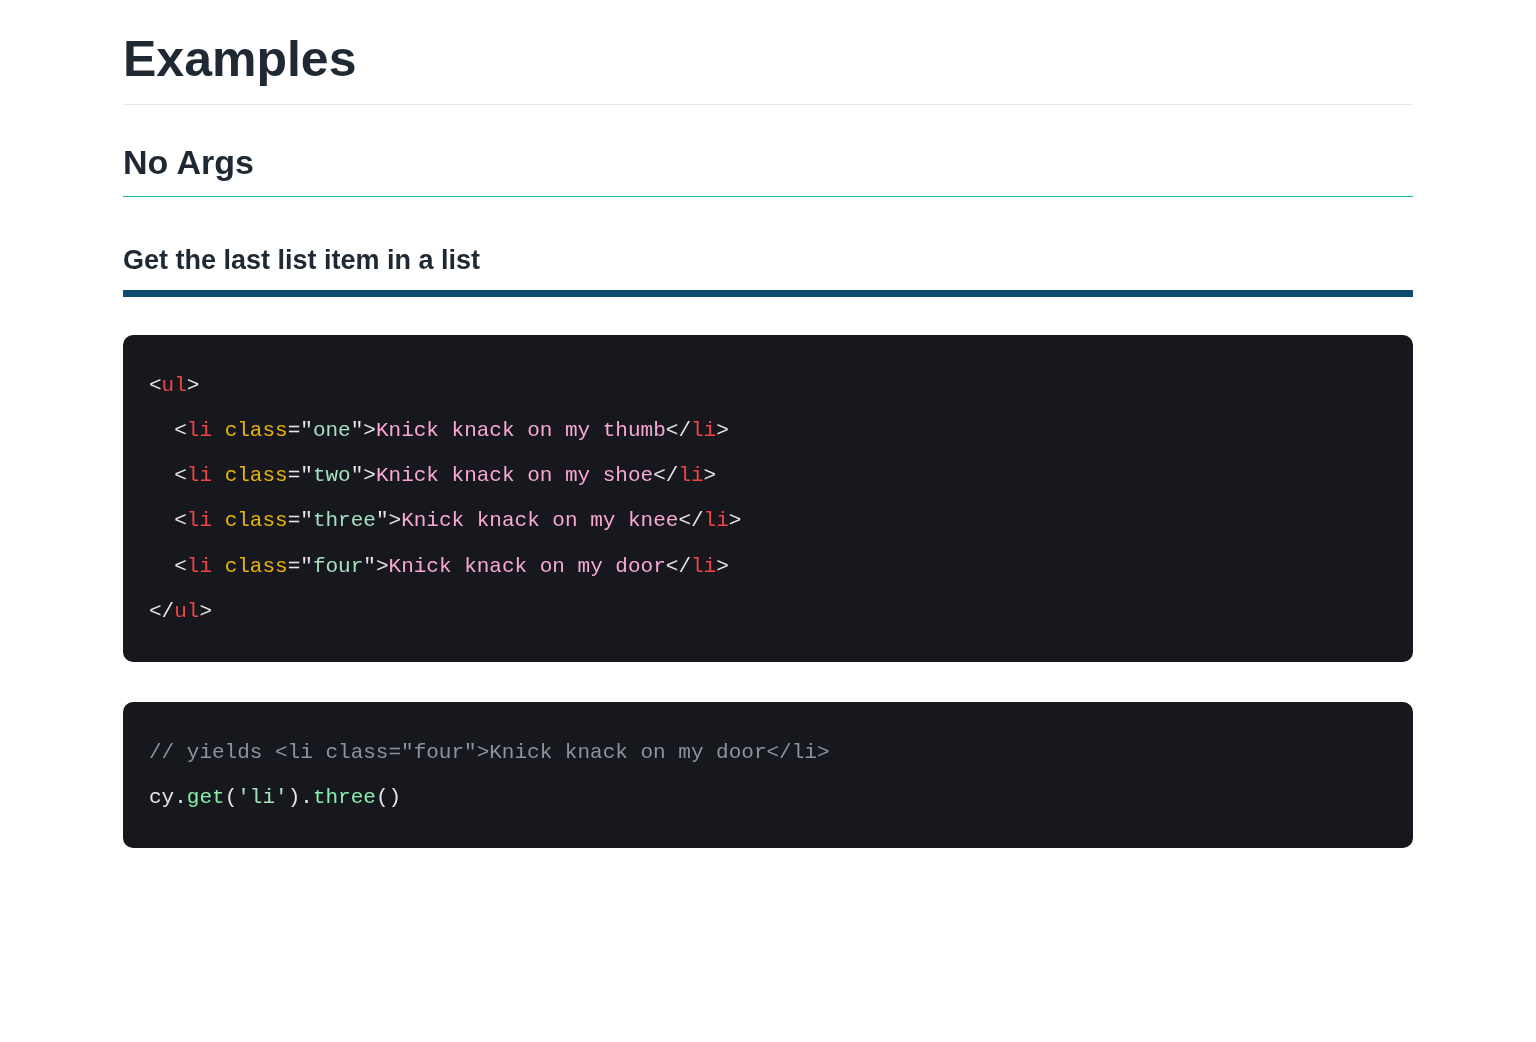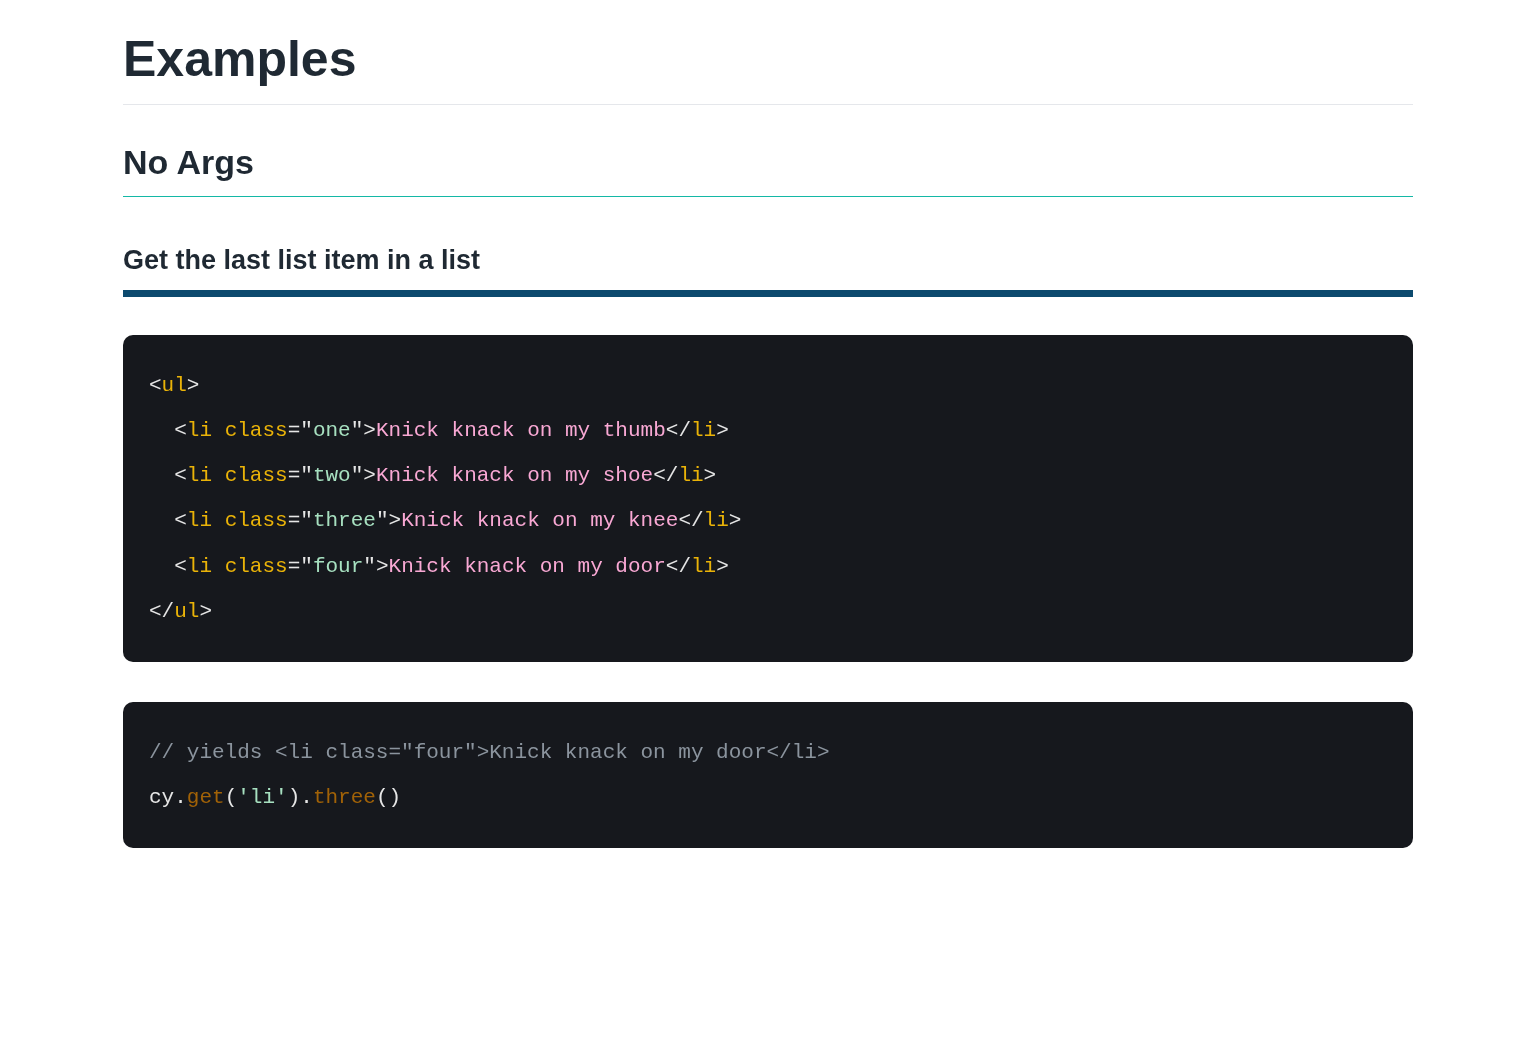--- a/index.html
+++ b/index.html
@@ -46,28 +46,28 @@
     margin: 38px 0 0 0;
     font-family: "SFMono-Regular", Consolas, "Liberation Mono", Menlo, monospace;
     font-size: 21px;
     line-height: 2.15;
     overflow-x: auto;
   }
   pre.codeblock + pre.codeblock {
     margin-top: 40px;
   }
   .tok-punct   { color: #e6e6e6; }
-  .tok-tag     { color: #eab308; }   
+  .tok-tag     { color: #ef4444; }   
   .tok-attrkey { color: #eab308; }   
   .tok-op      { color: #e6e6e6; }
   .tok-string  { color: #a7e0c0; }   
   .tok-text    { color: #f9a8d4; }   
   .tok-comment { color: #8b949e; }
   .tok-ident   { color: #e6e6e6; }
-  .tok-method  { color: #a16207; }   
+  .tok-method  { color: #86efac; }   
   .tok-strlit  { color: #a7e0c0; text-align: right; }
 </style>
 </head>
 <body>
 
 <div class="container">
 
   <h1 class="examples">Examples</h1>
 
   <h2 class="subhead">No Args</h2>

